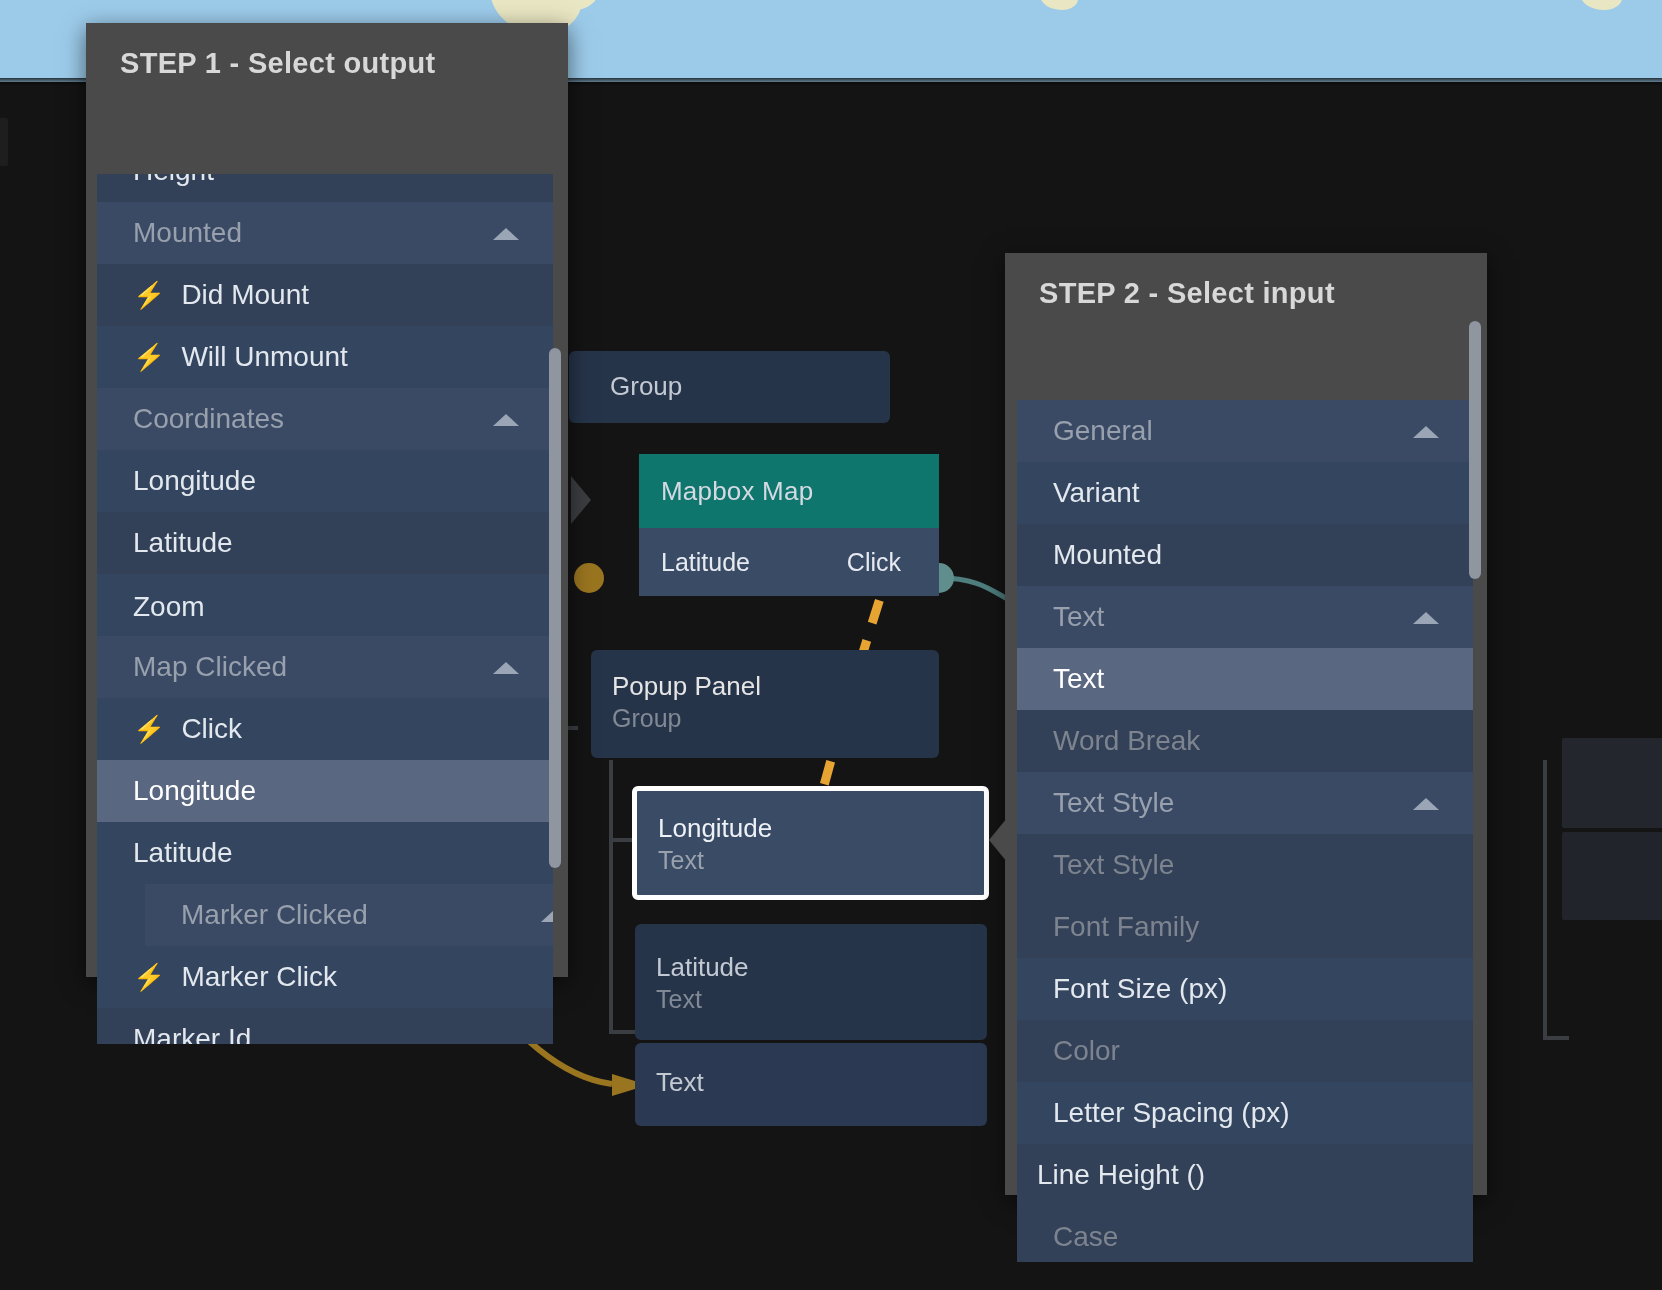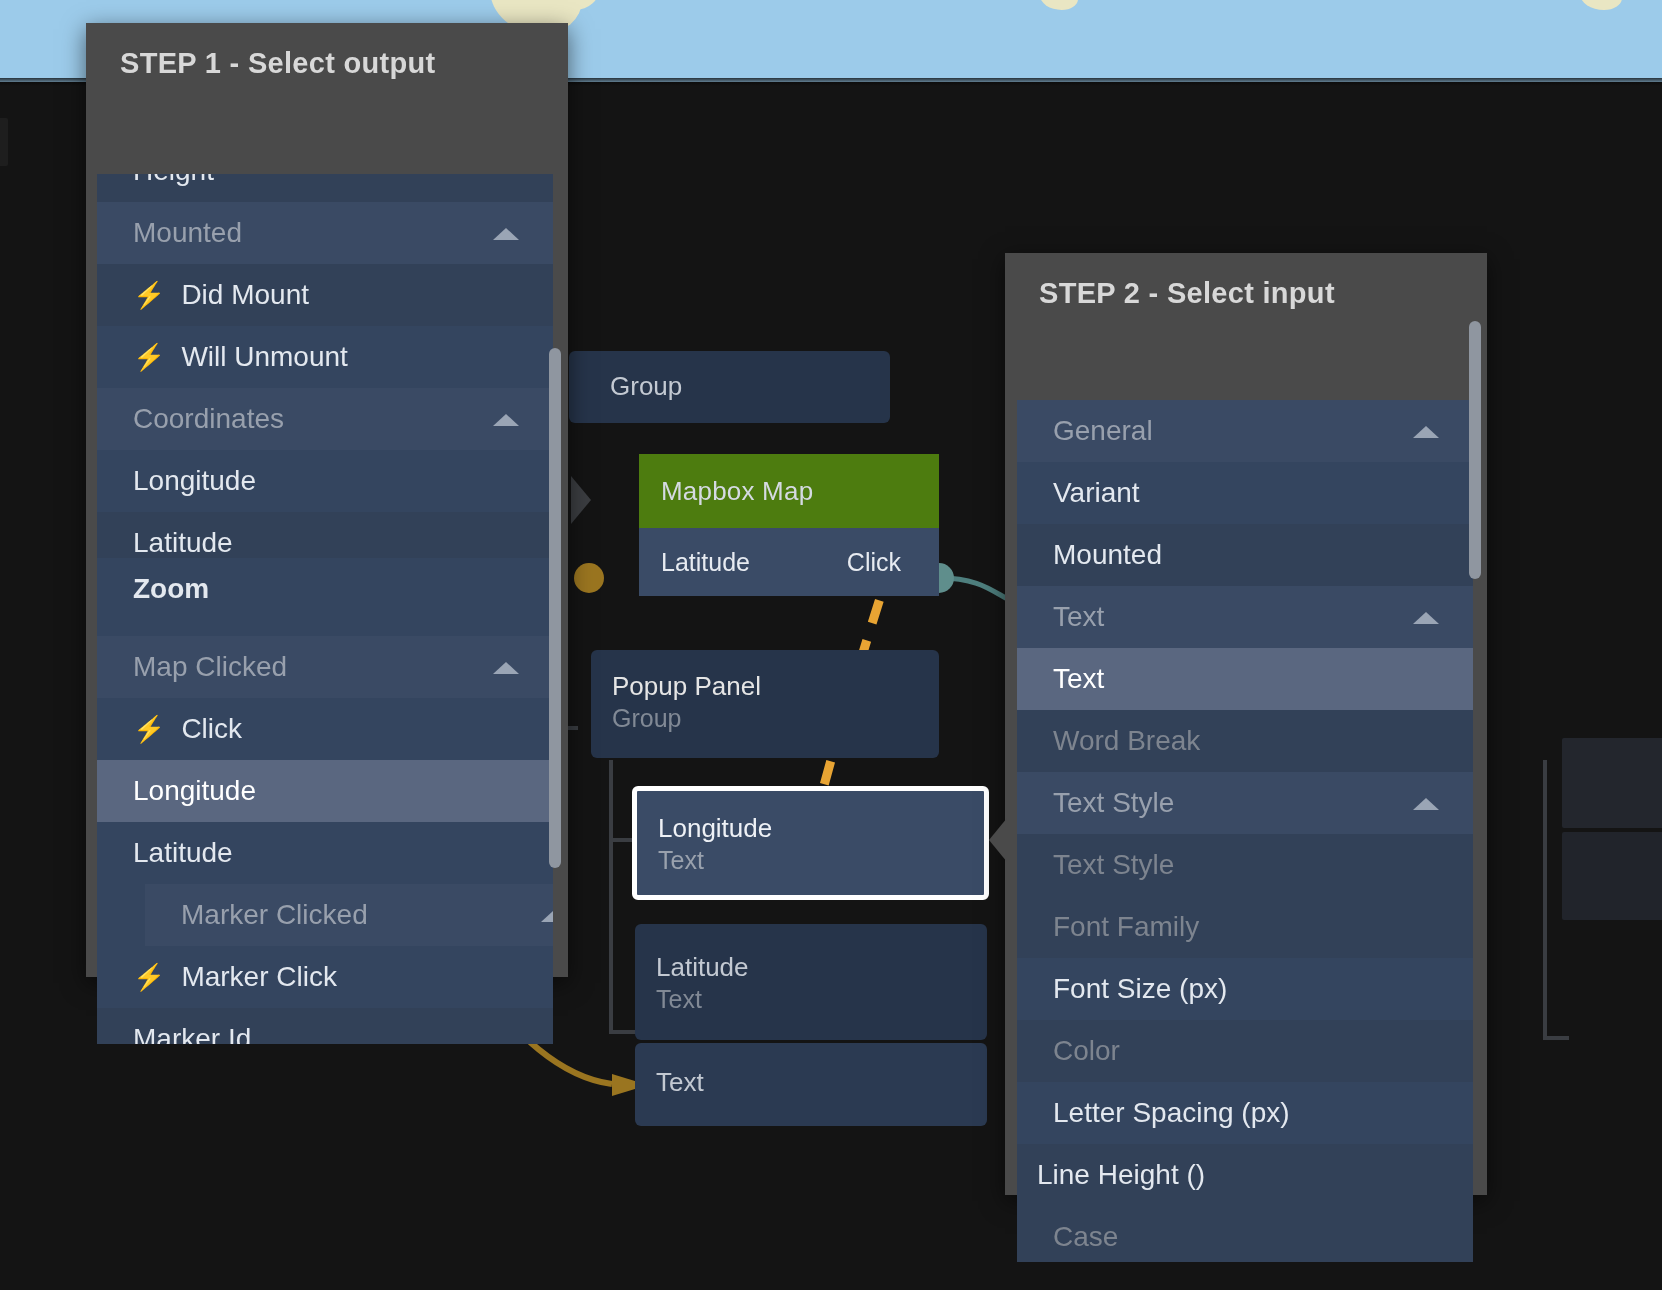--- a/index.html
+++ b/index.html
@@ -65,21 +65,21 @@
     box-sizing: border-box;
     padding-left: 48px;
   }
   .node-title {
     color: #d5dae2;
     font-size: 26px;
     line-height: 30px;
     letter-spacing: .2px;
   }
   .node-head {
-    background: #4d7c0f;
+    background: #0f766e;
     padding: 22px 22px 22px 22px;
   }
   .node-body {
     background: #3a4b66;
   }
   .port-row {
     position: relative;
     height: 68px;
     display: flex;
     align-items: center;
@@ -324,21 +324,21 @@
       <div class="menu-row menu-group" style="position: absolute; left: 0px; top: 214px; width: 100%; height: 62px;">
         <span>Coordinates</span>
         <span class="caret"></span>
       </div>
       <div class="menu-row menu-item alt" style="position: absolute; left: 0px; top: 276px; width: 100%; height: 62px;">
         <span>Longitude</span>
       </div>
       <div class="menu-row menu-item" style="position: absolute; left: 0px; top: 338px; width: 100%; height: 62px;">
         <span>Latitude</span>
       </div>
-      <div class="menu-row menu-item alt" style="position: absolute; left: 0px; top: 384px; width: 100%; height: 62px; font-weight: bold;">
+      <div class="menu-row menu-item alt" style="position: absolute; left: 0px; top: 402px; width: 100%; height: 62px;">
         <span>Zoom</span>
       </div>
       <div class="menu-row menu-group" style="position: absolute; left: 0px; top: 462px; width: 100%; height: 62px;">
         <span>Map Clicked</span>
         <span class="caret"></span>
       </div>
       <div class="menu-row menu-item alt" style="position: absolute; left: 0px; top: 524px; width: 100%; height: 62px;">
         <span class="bolt" style="font-size: 26px;">⚡</span>
         <span>Click</span>
       </div>

